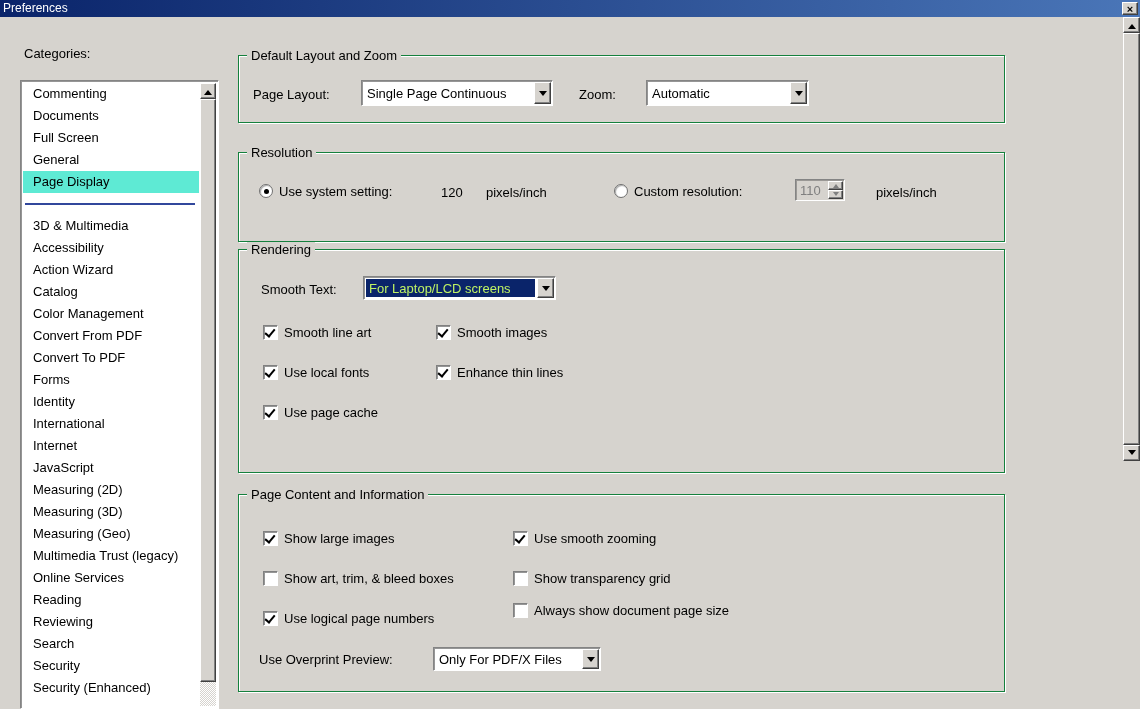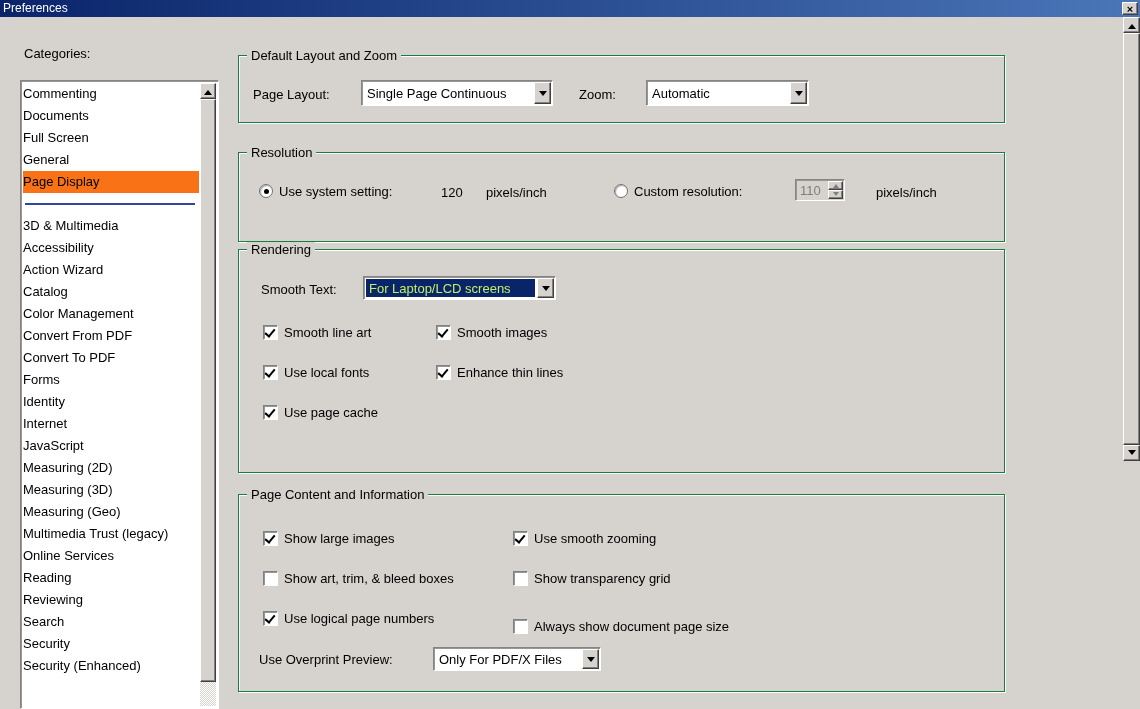--- a/index.html
+++ b/index.html
@@ -11,22 +11,22 @@
   .close-btn{position:absolute;right:2px;top:2px;width:16px;height:13px;background:#d6d3ce;border:1px solid;border-color:#fff #404040 #404040 #fff;box-shadow:inset -1px -1px 0 #808080;display:flex;align-items:center;justify-content:center;font-size:11px;font-weight:bold;line-height:10px;box-sizing:border-box}
 
   .lbl{position:absolute;white-space:nowrap;line-height:15px}
 
   
   .sunken{background:#fff;border:1px solid;border-color:#848484 #fff #fff #848484;box-shadow:inset 1px 1px 0 rgba(64,64,64,.55);box-sizing:border-box}
 
   
   .listbox{position:absolute;left:20px;top:80px;width:199px;height:629px}
   .list-inner{position:absolute;left:2px;top:2px;right:19px;bottom:2px;overflow:hidden}
-  .list-item{height:22px;line-height:22px;padding-left:0;white-space:nowrap}
-  .list-item.selected{background:#f97316}
+  .list-item{height:22px;line-height:22px;padding-left:10px;white-space:nowrap}
+  .list-item.selected{background:#5eead4}
   .list-sep{height:22px;position:relative}
   .sep-line{position:absolute;left:2px;right:4px;top:10px;height:2px;background:#31479c}
 
   
   .stipple{background:repeating-conic-gradient(#fff 0% 25%,#d6d3ce 0% 50%) 0 0/2px 2px}
   .main-scrollbar{position:absolute;right:0;top:17px;width:17px;height:444px}
   .list-scroll{position:absolute;top:2px;right:2px;bottom:2px;width:16px}
   .sb-btn{position:absolute;left:0;width:17px;height:16px;background:#d6d3ce;border:1px solid;border-color:#fff #404040 #404040 #fff;box-shadow:inset -1px -1px 0 #808080;display:flex;align-items:center;justify-content:center;box-sizing:border-box}
   .list-scroll .sb-btn{width:16px}
   .sb-up{top:0}.sb-down{bottom:0}
@@ -96,20 +96,21 @@
       </div>
     <div class="list-item">3D &amp; Multimedia</div>
     <div class="list-item">Accessibility</div>
     <div class="list-item">Action Wizard</div>
     <div class="list-item">Catalog</div>
     <div class="list-item">Color Management</div>
     <div class="list-item">Convert From PDF</div>
     <div class="list-item">Convert To PDF</div>
     <div class="list-item">Forms</div>
     <div class="list-item">Identity</div>
+    <div class="list-item">International</div>
     <div class="list-item">Internet</div>
     <div class="list-item">JavaScript</div>
     <div class="list-item">Measuring (2D)</div>
     <div class="list-item">Measuring (3D)</div>
     <div class="list-item">Measuring (Geo)</div>
     <div class="list-item">Multimedia Trust (legacy)</div>
     <div class="list-item">Online Services</div>
     <div class="list-item">Reading</div>
     <div class="list-item">Reviewing</div>
     <div class="list-item">Search</div>
@@ -232,21 +233,21 @@
   <div class="field" style="left:274px;top:75px">
     <span class="checkbox"></span>
     <span>Show transparency grid</span>
   </div>
   <div class="field" style="left:24px;top:115px">
     <span class="checkbox checked">
         <span class="mark"></span>
       </span>
     <span>Use logical page numbers</span>
   </div>
-  <div class="field" style="left:274px;top:123px">
+  <div class="field" style="left:274px;top:107px">
     <span class="checkbox"></span>
     <span>Always show document page size</span>
   </div>
 
   <span class="lbl" style="left:20px;top:157px">Use Overprint Preview:</span>
   <div class="dropdown sunken" style="left:194px;top:152px;width:168px;height:24px">
     <span class="dd-value">Only For PDF/X Files</span>
     <span class="dd-btn">
         <span class="dd-arrow"></span>
       </span>

